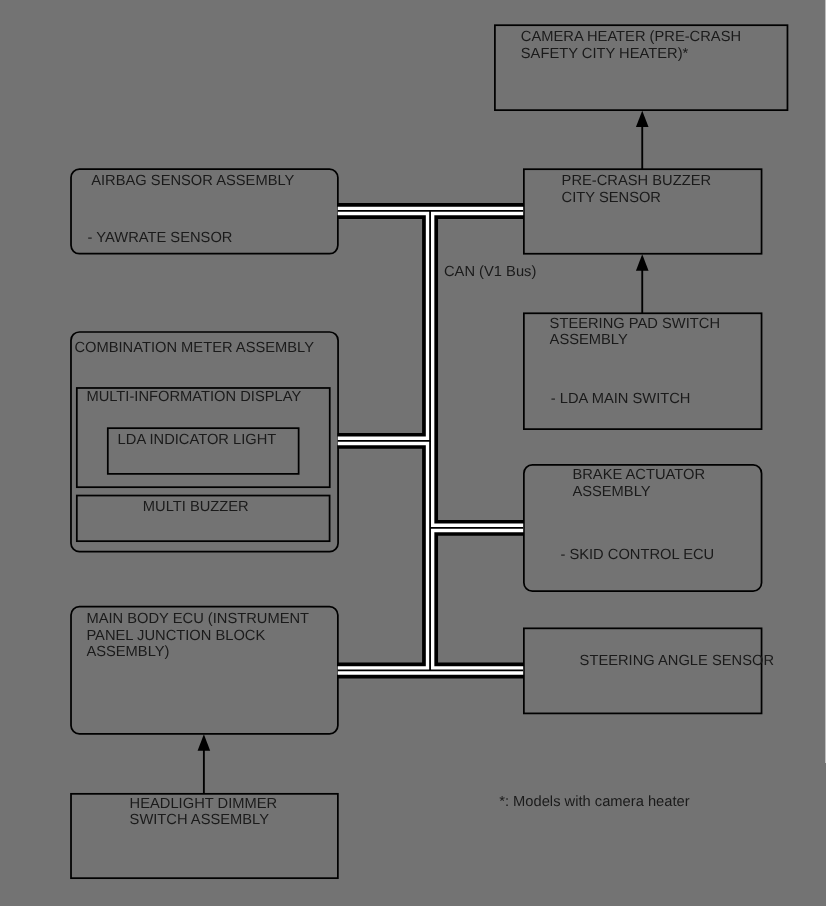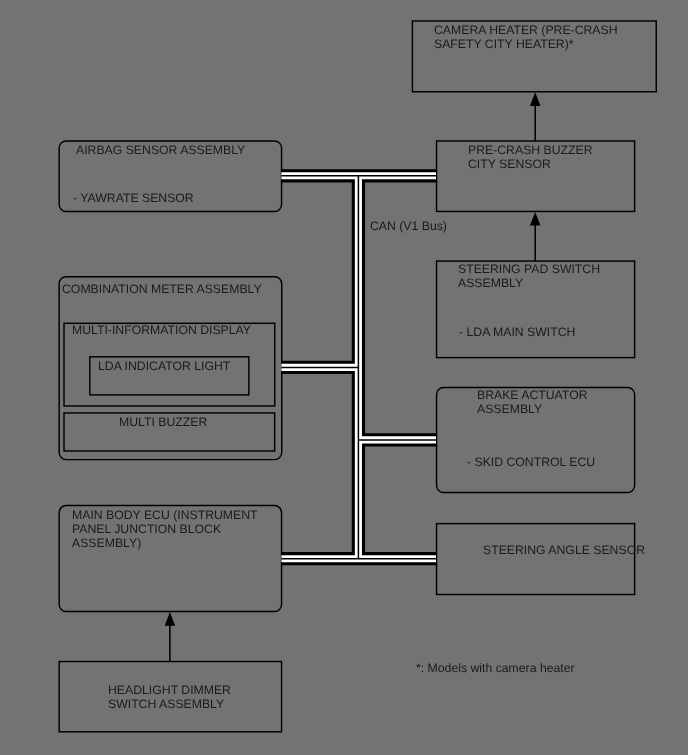--- a/index.html
+++ b/index.html
@@ -55,21 +55,21 @@
   <div class="txt" style="left:476.7px;top:389.1px;"><span>BRAKE ACTUATOR</span><br><span>ASSEMBLY</span></div>
   <div class="txt" style="left:467.2px;top:455.8px;"><span>- SKID CONTROL ECU</span></div>
   <div class="txt" style="left:446.6px;top:544px;margin-left:36px;"><span>STEERING ANGLE SENSOR</span></div>
   <div class="txt" style="left:75.8px;top:144px;"><span>AIRBAG SENSOR ASSEMBLY</span></div>
   <div class="txt" style="left:73.2px;top:192px;"><span>- YAWRATE SENSOR</span></div>
   <div class="txt" style="left:61.5px;top:282.7px;"><span>COMBINATION METER ASSEMBLY</span></div>
   <div class="txt" style="left:71.9px;top:324.3px;"><span>MULTI-INFORMATION DISPLAY</span></div>
   <div class="txt" style="left:97.8px;top:359.7px;"><span>LDA INDICATOR LIGHT</span></div>
   <div class="txt" style="left:118.5px;top:416.1px;"><span>MULTI BUZZER</span></div>
   <div class="txt" style="left:71.9px;top:508.5px;"><span>MAIN BODY ECU (INSTRUMENT</span><br><span>PANEL JUNCTION BLOCK</span><br><span>ASSEMBLY)</span></div>
-  <div class="txt" style="left:107.6px;top:663.1px;margin-top:21px;"><span>HEADLIGHT DIMMER</span><br><span>SWITCH ASSEMBLY</span></div>
+  <div class="txt" style="left:107.6px;top:663.1px;"><span>HEADLIGHT DIMMER</span><br><span>SWITCH ASSEMBLY</span></div>
   <div class="txt" style="left:369.5px;top:220.3px;">CAN (V1 Bus)</div>
   <div class="txt" style="left:415.5px;top:661.7px;text-align:center;">*: Models with camera heater</div>
   <div class="hit" style="left:412.41px;top:21px;width:243.81px;height:70.78px;"></div>
   <div class="hit" style="left:436.56px;top:141px;width:198.07px;height:70.45px;"></div>
   <div class="hit" style="left:436.56px;top:261.07px;width:198.07px;height:96.53px;"></div>
   <div class="hit" style="left:436.56px;top:387.48px;width:198.07px;height:105.08px;"></div>
   <div class="hit" style="left:436.56px;top:523.61px;width:198.07px;height:70.89px;"></div>
   <div class="hit" style="left:59.18px;top:140.98px;width:222.37px;height:70.47px;"></div>
   <div class="hit" style="left:59.15px;top:276.67px;width:222.58px;height:182.94px;"></div>
   <div class="hit" style="left:64.02px;top:323.32px;width:210.77px;height:82.67px;"></div>

